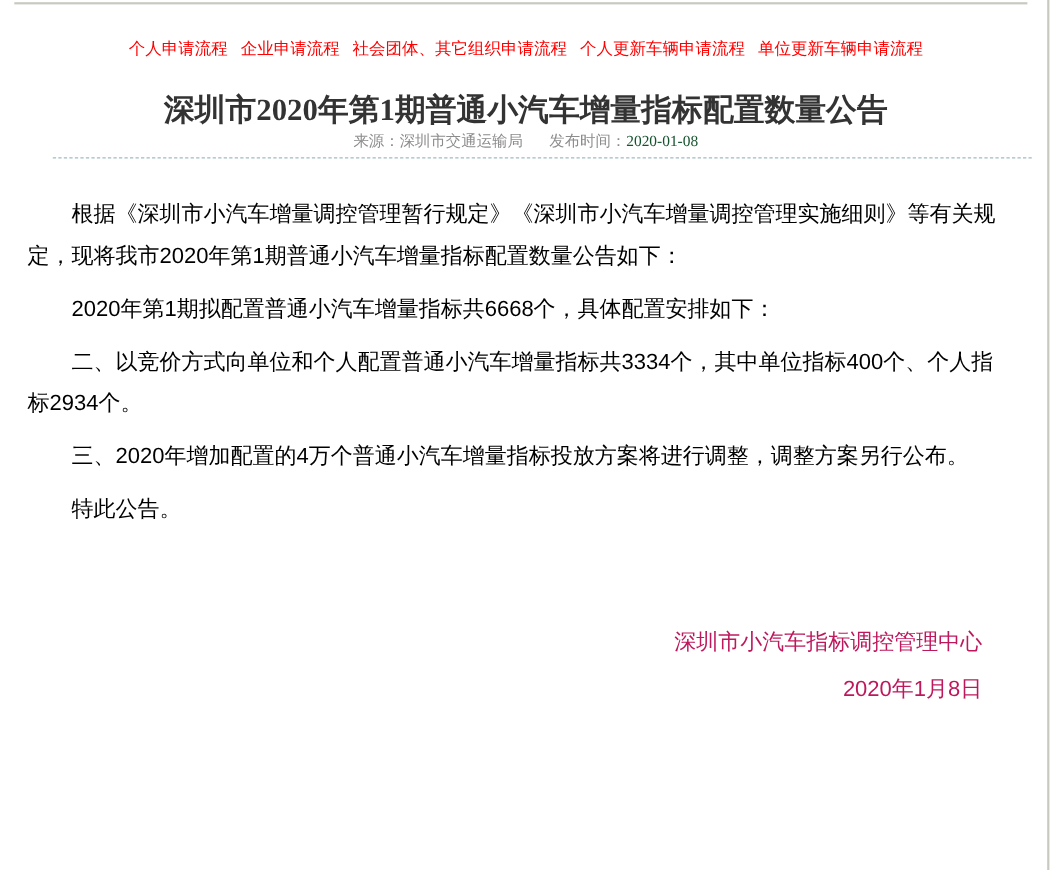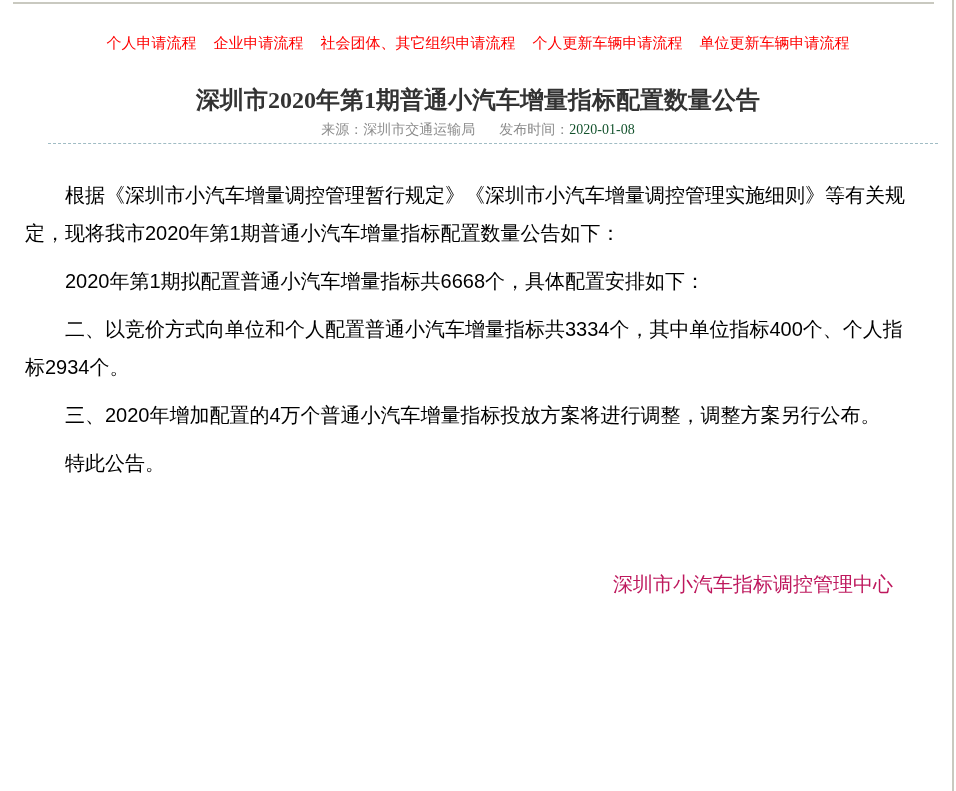--- a/index.html
+++ b/index.html
@@ -29,39 +29,39 @@
     top: 0;
     left: 952px;
     width: 2px;
     height: 791px;
     background: #c9c9c0;
   }
   
   .nav-links {
     padding-top: 36px;
     text-align: center;
-    font-family: Liberation Mono, monospace;
+    font-family: Liberation Serif, serif;
     font-size: 15px;
     line-height: 18px;
     color: #ff0000;
     white-space: nowrap;
   }
   .nav-links a {
     color: #ff0000;
     text-decoration: none;
     margin: 0 4px;
     cursor: pointer;
   }
   
   .article-title {
     margin: 31px 0 0 0;
     text-align: center;
     font-family: "Liberation Serif", "DejaVu Serif", serif;
     font-weight: bold;
-    font-size: 24px;
+    font-size: 28px;
     line-height: 31px;
     color: #333333;
   }
   
   .article-meta {
     margin-top: 5px;
     text-align: center;
     font-family: "Liberation Serif", "DejaVu Serif", serif;
     font-size: 14px;
     line-height: 17px;
@@ -133,16 +133,17 @@
 
   <div class="article-body">
     <p>根据《深圳市小汽车增量调控管理暂行规定》《深圳市小汽车增量调控管理实施细则》等有关规定，现将我市2020年第1期普通小汽车增量指标配置数量公告如下：</p>
     <p>2020年第1期拟配置普通小汽车增量指标共6668个，具体配置安排如下：</p>
     <p>二、以竞价方式向单位和个人配置普通小汽车增量指标共3334个，其中单位指标400个、个人指标2934个。</p>
     <p>三、2020年增加配置的4万个普通小汽车增量指标投放方案将进行调整，调整方案另行公布。</p>
     <p>特此公告。</p>
 
     <div class="signature-block">
       <div>深圳市小汽车指标调控管理中心</div>
+      <div class="sign-date">2020年1月8日</div>
     </div>
   </div>
 
 </div>
 
 </body></html>

